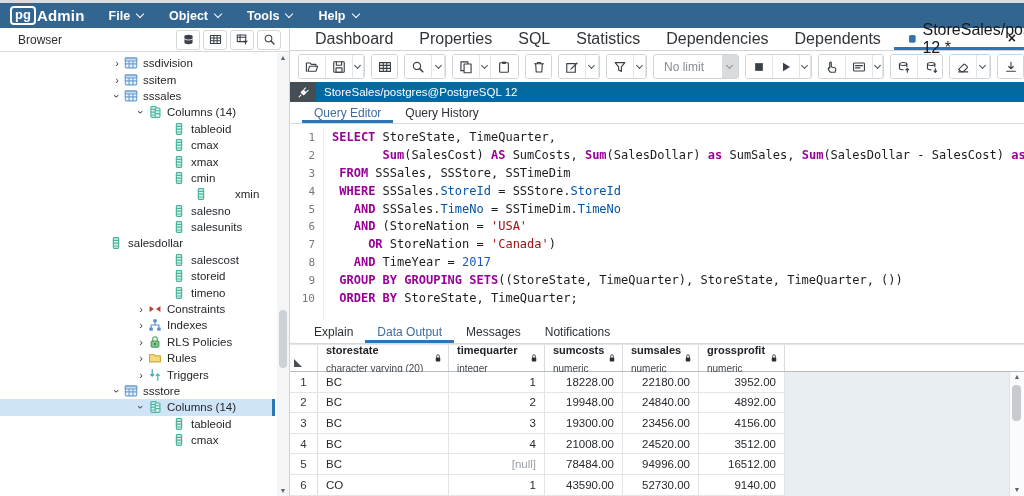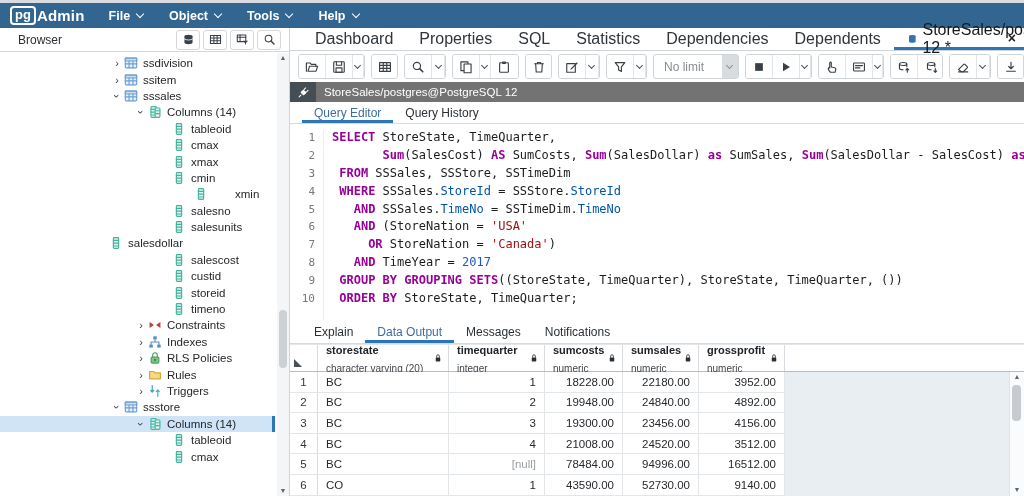--- a/index.html
+++ b/index.html
@@ -51,21 +51,21 @@
   .tb-btn { min-width:27px; padding:0 5px; display:flex; align-items:center; justify-content:center; background:#fff; color:#3a4045; border:none; border-right:1px solid #e2e5e8; cursor:pointer; }
   .btn-group .tb-btn:last-child { border-right:none; }
   .dd-seg { width:15px; display:flex; align-items:center; justify-content:center; background:#fff; cursor:pointer; border-right:1px solid #e2e5e8; }
   .dd-seg .chev { width:5px; height:5px; margin:0 0 2px 0; }
   .tb-select { display:flex; align-items:center; height:25px; border:1px solid #cfd4d8; border-radius:3px; overflow:hidden; cursor:default; }
   .tb-select .lbl { width:72px; font-size:12px; color:#878d93; padding-left:10px; background:#fff; }
   .tb-select .seg { width:17px; height:100%; background:#d9dcdf; display:flex; align-items:center; justify-content:center; }
   .tb-select .chev { border-color:#8b9196; width:5px; height:5px; margin:0 0 2px 0; }
 
   
-  .conn-bar { height:20px; background:#737373; display:flex; align-items:center; color:#fff; }
+  .conn-bar { height:20px; background:#0369a1; display:flex; align-items:center; color:#fff; }
   .conn-ic { width:26px; height:100%; background:#454e54; display:flex; align-items:center; justify-content:center; }
   .conn-title { font-size:11.5px; padding-left:8px; }
 
   
   .tab-row { height:22px; border-bottom:1px solid #d6dadd; display:flex; padding-left:12px; }
   .s-tab { padding:0 12px; display:flex; align-items:center; font-size:12px; color:#2b3035; cursor:pointer; }
   .s-tab.active { color:#3d6d9e; box-shadow:inset 0 -3px 0 #2c76b8; }
   .out-tab-row { height:24px; }
 
   
@@ -270,28 +270,20 @@
               <path d="M5 5h6M5 8.2h6M5 11.4h6" stroke="#45b39c"></path>
             </svg>
             <span class="tree-label">salescost</span>
           </div>
           <div class="tree-row" style="padding-left: 158px;">
             <span class="twisty"></span>
             <svg class="ic" width="14" height="14" viewBox="0 0 16 16" fill="none" stroke="currentColor" stroke-width="1.3" stroke-linecap="round" stroke-linejoin="round">
               <rect x="5" y="1.8" width="6" height="12.4" rx="1" fill="#def3ee" stroke="#45b39c"></rect>
               <path d="M5 5h6M5 8.2h6M5 11.4h6" stroke="#45b39c"></path>
             </svg>
-            <span class="tree-label">custid</span>
-          </div>
-          <div class="tree-row" style="padding-left: 158px;">
-            <span class="twisty"></span>
-            <svg class="ic" width="14" height="14" viewBox="0 0 16 16" fill="none" stroke="currentColor" stroke-width="1.3" stroke-linecap="round" stroke-linejoin="round">
-              <rect x="5" y="1.8" width="6" height="12.4" rx="1" fill="#def3ee" stroke="#45b39c"></rect>
-              <path d="M5 5h6M5 8.2h6M5 11.4h6" stroke="#45b39c"></path>
-            </svg>
             <span class="tree-label">storeid</span>
           </div>
           <div class="tree-row" style="padding-left: 158px;">
             <span class="twisty"></span>
             <svg class="ic" width="14" height="14" viewBox="0 0 16 16" fill="none" stroke="currentColor" stroke-width="1.3" stroke-linecap="round" stroke-linejoin="round">
               <rect x="5" y="1.8" width="6" height="12.4" rx="1" fill="#def3ee" stroke="#45b39c"></rect>
               <path d="M5 5h6M5 8.2h6M5 11.4h6" stroke="#45b39c"></path>
             </svg>
             <span class="tree-label">timeno</span>
           </div>

